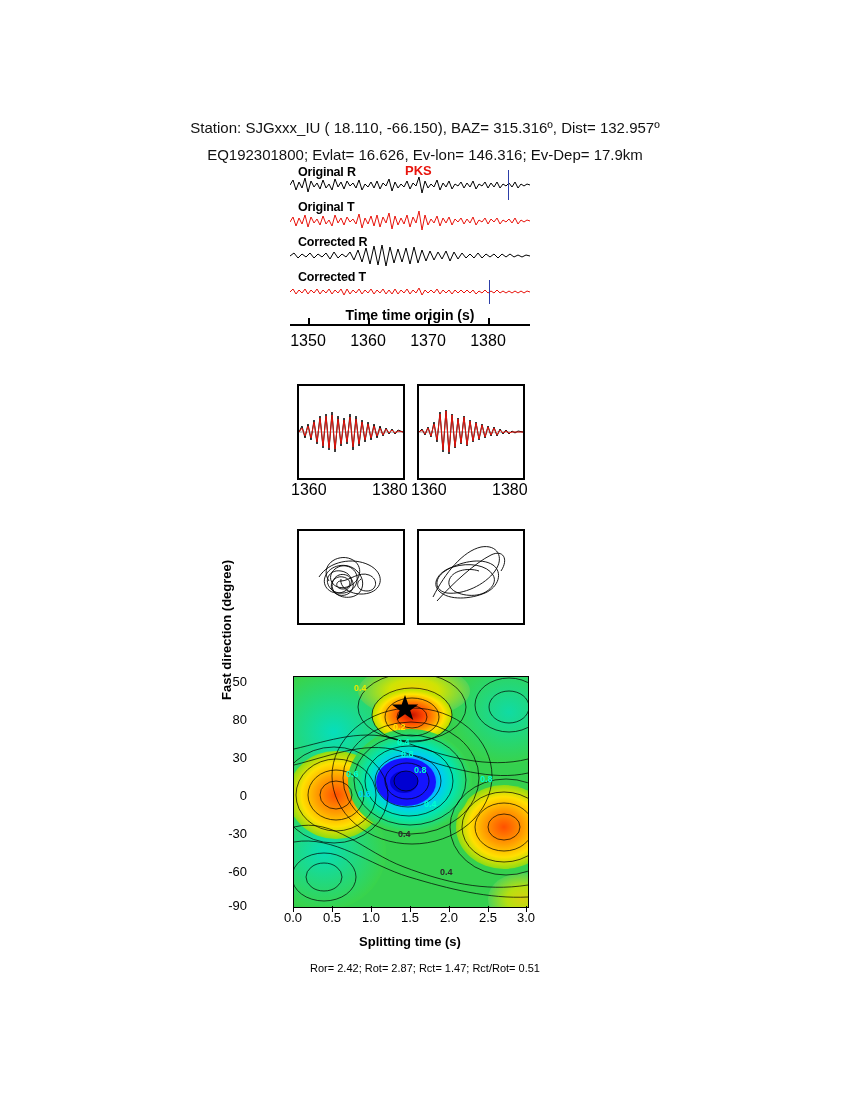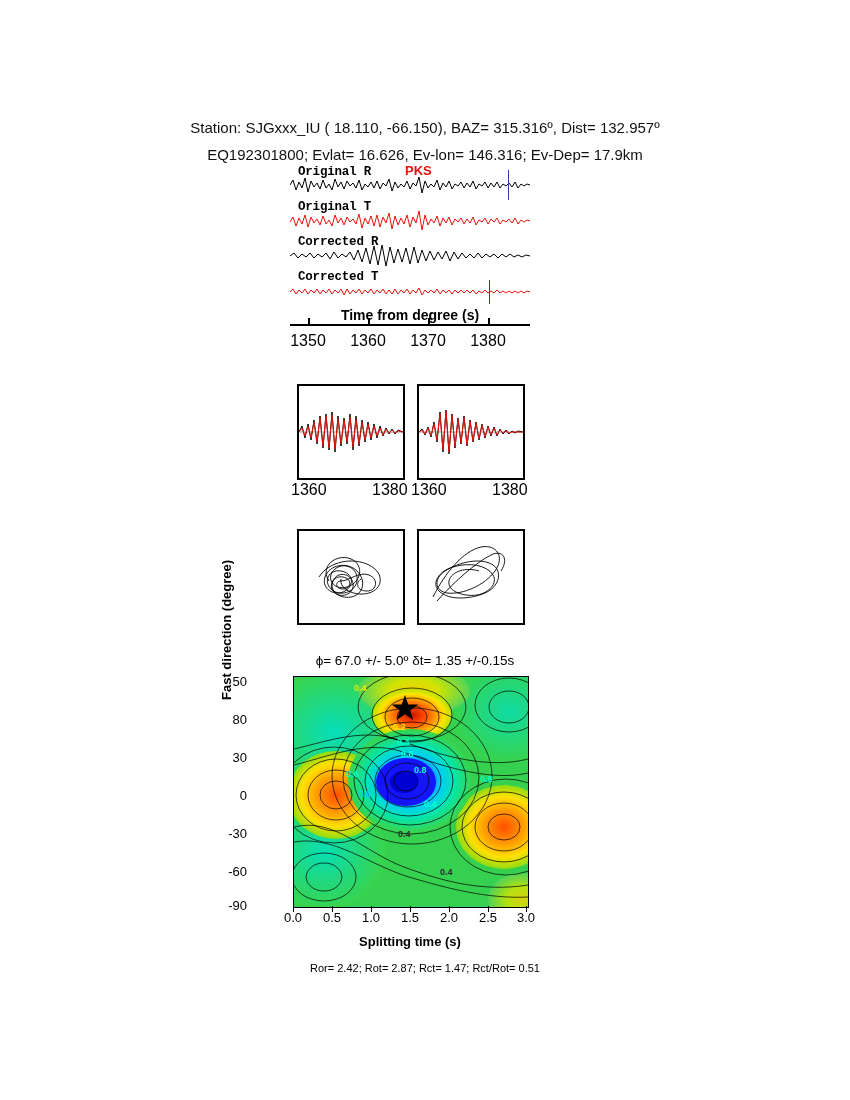--- a/index.html
+++ b/index.html
@@ -6,21 +6,21 @@
   body{width:850px;height:1100px;position:relative;font-family:"Liberation Sans",sans-serif;color:#000;}
   .page{position:absolute;left:0;top:0;width:781px;height:1100px;}
 
   
   .hdr{position:absolute;width:850px;text-align:center;font-size:15px;color:#111;}
   #hdr1{top:119px;}
   #hdr2{top:146px;}
 
   
   .wf-panel{position:absolute;left:290px;top:168px;width:240px;height:140px;}
-  .wf-row{position:absolute;left:0;width:240px;height:35px;font-family:Liberation Mono, monospace;}
+  .wf-row{position:absolute;left:0;width:240px;height:35px;}
   .wf-label{position:absolute;left:8px;top:-3px;font-size:12.5px;font-weight:bold;letter-spacing:-.2px;z-index:4;}
   .wf-svg{position:absolute;left:0;top:0;}
   .pks-label{position:absolute;left:125px;top:163px;font-size:13px;color:#e8140c;font-weight:bold;z-index:5;}
   .pks-tick{position:absolute;background:#2c3ea8;width:1.2px;}
 
   .axis-wrap{position:absolute;left:290px;top:306px;width:240px;}
   .axis-title{position:absolute;width:240px;text-align:center;top:1px;font-size:14px;font-weight:bold;}
   .axis-line{position:absolute;left:0;top:18px;width:240px;height:2px;background:#000;}
   .axis-tick{position:absolute;top:12px;width:1.6px;height:8px;background:#000;}
   .axis-num{position:absolute;top:26px;font-size:16px;transform:translateX(-50%);}
@@ -78,21 +78,21 @@
         <path fill="none" stroke="#e8140c" stroke-width="1" d="M0,19 L3,16 L6,21 L9,17 L12,20 L15,16 L18,21 L21,17 L24,20 L27,16 L30,21 L33,17 L36,20 L39,16 L42,21 L45,17 L48,20 L51,16 L54,22 L57,16 L60,21 L63,17 L66,20 L69,16 L72,21 L75,17 L78,20 L81,16 L84,21 L87,17 L90,20 L93,16 L96,21 L99,17 L102,21 L105,16 L108,21 L111,17 L114,20 L117,16 L120,21 L123,17 L126,20 L129,15 L132,22 L135,17 L138,20 L141,17 L144,20 L147,16 L150,21 L153,17 L156,20 L159,17 L162,21 L165,17 L168,20 L171,17 L174,20 L177,17 L180,20 L183,17 L186,21 L189,18 L192,20 L195,17 L198,20 L201,18 L204,20 L207,17 L210,20 L213,18 L216,20 L219,18 L222,20 L225,18 L228,20 L231,18 L234,20 L237,18 L240,19"></path>
       </svg>
     </div>
 
     <div class="pks-tick" style="left:218px;top:2px;height:30px;"></div>
     <div class="pks-tick" style="left:199px;top:112px;height:24px;"></div>
   </div>
   <div class="pks-label" style="left:405px;top:163px;text-align:center;">PKS</div>
 
   <div class="axis-wrap">
-    <div class="axis-title">Time from degree (s)</div>
+    <div class="axis-title">Time time origin (s)</div>
     <div class="axis-line"></div>
     <div class="axis-tick" style="left:18px;"></div>
     <div class="axis-tick" style="left:78px;"></div>
     <div class="axis-tick" style="left:138px;"></div>
     <div class="axis-tick" style="left:198px;"></div>
     <div class="axis-num" style="left:18px;">1350</div>
     <div class="axis-num" style="left:78px;">1360</div>
     <div class="axis-num" style="left:138px;">1370</div>
     <div class="axis-num" style="left:198px;">1380</div>
   </div>
@@ -129,21 +129,20 @@
   <div class="box" style="left:417px;top:529px;width:104px;height:92px;">
     <svg width="104" height="92">
       <path fill="none" stroke="#000" stroke-width="0.9" d="M14,66 C26,42 44,20 62,16 C78,13 86,26 76,40 C66,54 44,64 28,62
            C16,60 14,48 26,40 C40,31 62,26 74,34 C84,41 80,56 66,62
            C52,68 30,70 20,60 C12,52 20,40 34,36 C50,31 68,34 74,44
            C79,52 70,62 58,64 C44,66 28,60 30,50 C32,40 48,36 60,40"></path>
       <path fill="none" stroke="#000" stroke-width="0.9" d="M18,70 C34,52 56,32 72,24 C84,18 90,28 82,40"></path>
     </svg>
   </div>
 
-  <div class="cp-title">ϕ= 67.0 +/- 5.0º δt= 1.35 +/-0.15s</div>
   <div class="yaxis-label">Fast direction (degree)</div>
 
   <div class="cplot">
     <svg width="234" height="230" viewBox="0 0 234 230">
       <defs>
         <radialGradient id="gmin" cx="50%" cy="50%" r="50%">
           <stop offset="0%" stop-color="#1414ff"></stop>
           <stop offset="28%" stop-color="#1e5bff"></stop>
           <stop offset="48%" stop-color="#00c8ff"></stop>
           <stop offset="70%" stop-color="#00e6b4"></stop>

